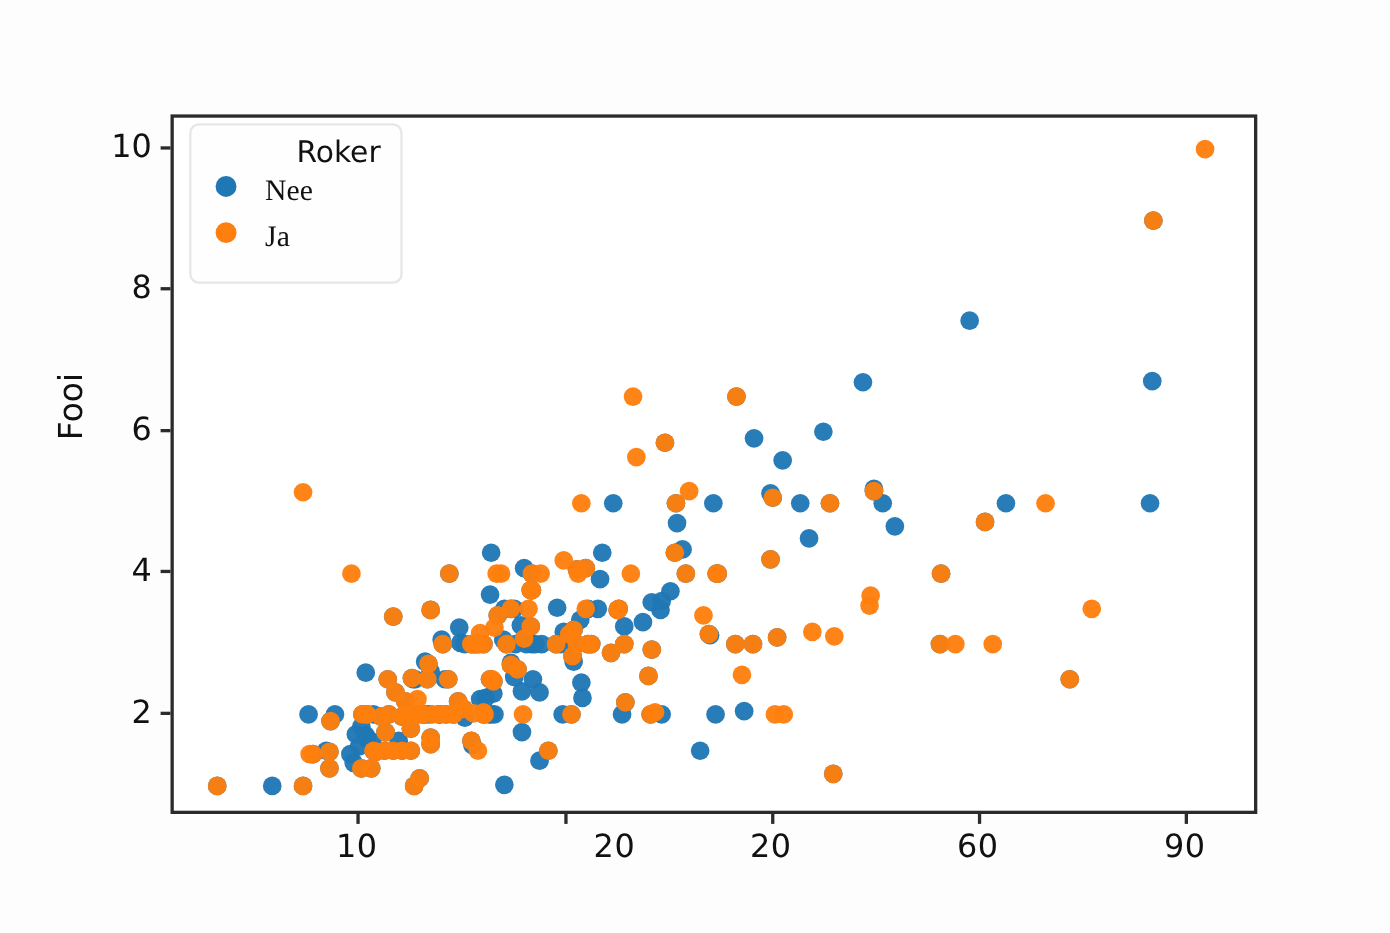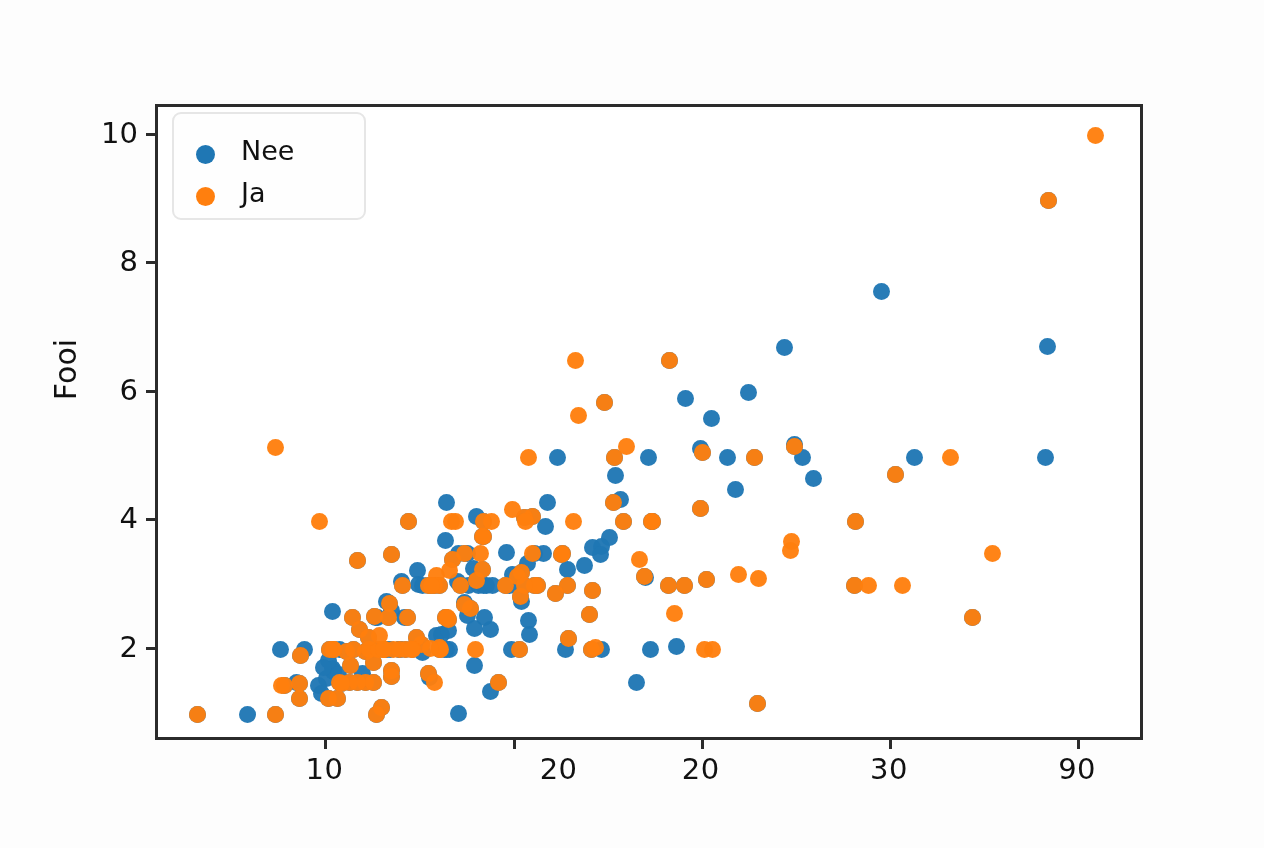--- a/index.html
+++ b/index.html
@@ -72,22 +72,23 @@
     box-sizing:border-box;
   }
   #legend-title{
     font-size:27px;color:#111;
     text-align:right;
     padding-right:4px;
     margin-bottom:4px;
     line-height:1.25;
   }
   .legend-row{
-    display:flex;align-items:flex-end;
+    display:flex;align-items:flex-start;
     height:42px;
+    font-family:Liberation Serif, serif;
   }
   .legend-swatch{
     width:19px;height:19px;border-radius:50%;
     margin-left:8px;margin-right:26px;flex:0 0 auto;
   }
   .legend-swatch.nee{background:#1f77b4;}
   .legend-swatch.ja{background:#ff7f0e;}
   .legend-label{font-size:27px;color:#111;line-height:1;}
 </style>
 </head>
@@ -440,39 +441,40 @@
         <div class="pt ja" style="left: 199.7px; top: 453.6px;"></div>
         <div class="pt ja" style="left: 183.9px; top: 576.9px;"></div>
         <div class="pt ja" style="left: 273.4px; top: 478.6px;"></div>
         <div class="pt ja" style="left: 170.7px; top: 591px;"></div>
         <div class="pt ja" style="left: 218.3px; top: 607.1px;"></div>
         <div class="pt ja" style="left: 599px; top: 596.2px;"></div>
       </div>
   </div>
 
   <div id="legend">
+    <div id="legend-title">Roker</div>
     <div class="legend-row">
       <span class="legend-swatch nee"></span>
       <span class="legend-label">Nee</span>
     </div>
     <div class="legend-row">
       <span class="legend-swatch ja"></span>
       <span class="legend-label">Ja</span>
     </div>
   </div>
 
   <div id="xticks-layer">
       <div class="xtick" style="left: 324.4px;"></div>
       <div class="xticklabel" style="left: 324.4px;">10</div>
       <div class="xtick" style="left: 512.6px;"></div>
       <div class="xticklabel" style="left: 512.6px; margin-left: 46px;">20</div>
       <div class="xtick" style="left: 700.8px;"></div>
       <div class="xticklabel" style="left: 700.8px;">20</div>
       <div class="xtick" style="left: 888.9px;"></div>
-      <div class="xticklabel" style="left: 888.9px;">30</div>
+      <div class="xticklabel" style="left: 888.9px;">60</div>
       <div class="xtick" style="left: 1077.1px;"></div>
       <div class="xticklabel" style="left: 1077.1px;">90</div>
     </div>
   <div id="yticks-layer">
       <div class="ytick" style="top: 646.8px;"></div>
       <div class="yticklabel" style="top: 646.8px;">2</div>
       <div class="ytick" style="top: 518.4px;"></div>
       <div class="yticklabel" style="top: 518.4px;">4</div>
       <div class="ytick" style="top: 389.9px;"></div>
       <div class="yticklabel" style="top: 389.9px;">6</div>

